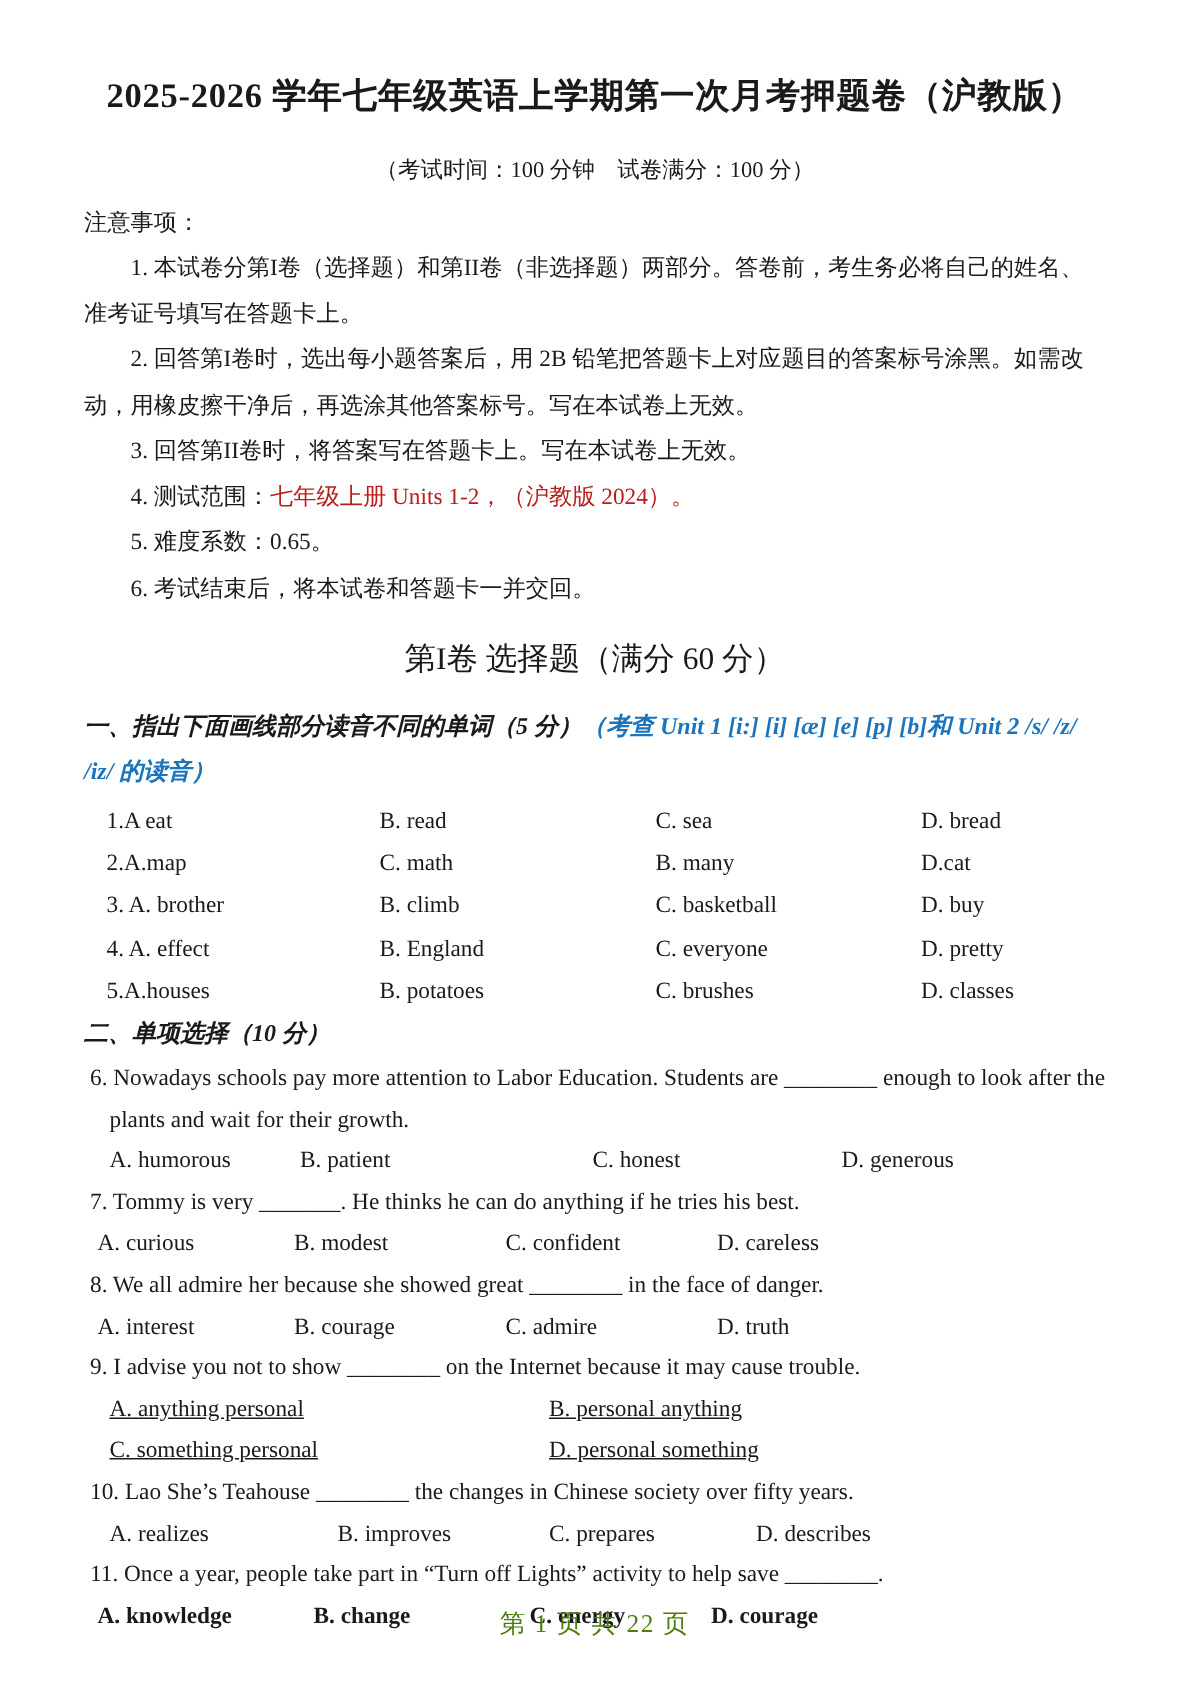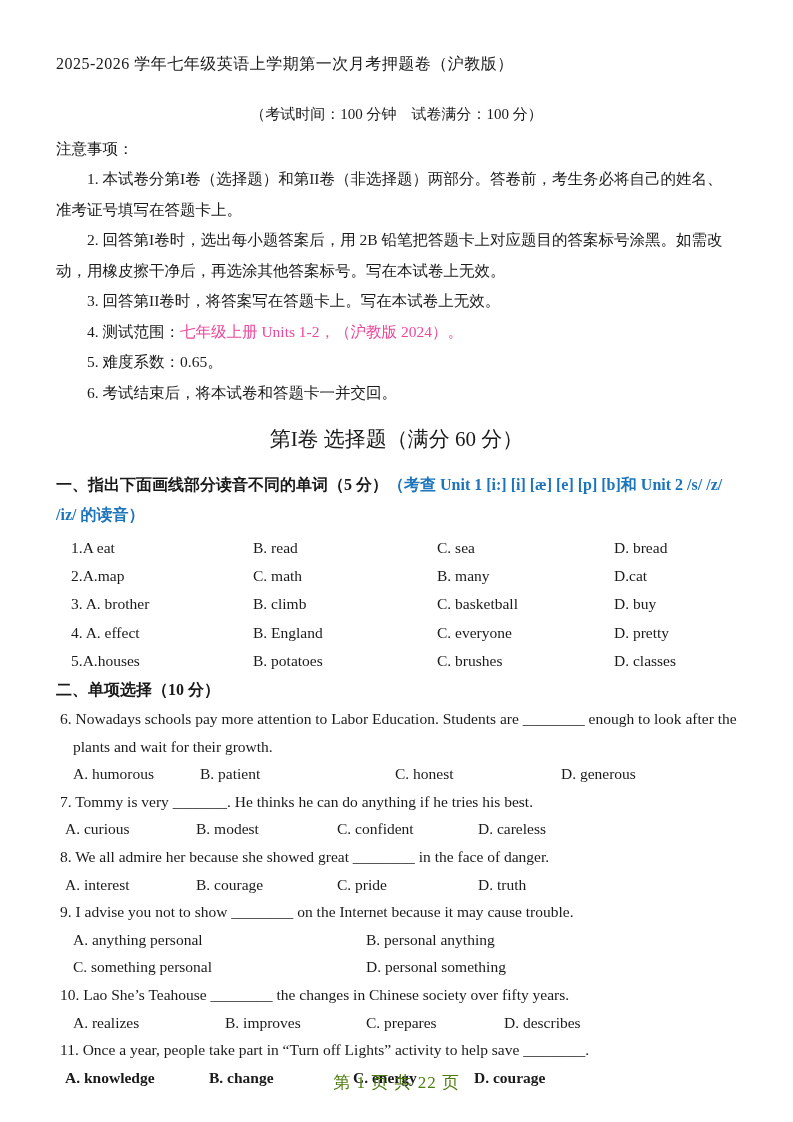--- a/index.html
+++ b/index.html
@@ -8,45 +8,45 @@
     width:793px;height:1122px;
     box-sizing:border-box;
     padding:42px 56px 0 56px;
     background:#ffffff;
     font-family:"Liberation Serif","DejaVu Serif",serif;
     color:#1a1a1a;
     font-size:15.5px;
     overflow:hidden;
   }
   .title{
-    font-size:16px;font-weight:normal;
+    font-size:23px;font-weight:bold;text-align:center;
     margin:6px 0 0 0;line-height:32px;letter-spacing:.5px;
   }
   .subtitle{text-align:center;margin:22px 0 0 0;line-height:24px;font-size:15px;}
   .notice-head{margin:8px 0 0 0;line-height:30px;}
   .para{margin:0;line-height:30.5px;text-indent:2em;}
-  .red{color:#ec4899;}
+  .red{color:#b91c1c;}
   .blue{color:#1b74bc;font-weight:bold;}
   .part-heading{
     text-align:center;font-weight:normal;font-size:21px;
     margin:16px;line-height:30px;
   }
-  .section-heading{font-weight:bold;margin:0;line-height:30px;font-size:16px;}
+  .section-heading{font-weight:bold;margin:0;line-height:30px;font-size:16px;font-style:italic;}
   .phon-grid{
     display:grid;
     grid-template-columns:182px 184px 177px 1fr;
     padding-left:15px;line-height:28.2px;margin-top:4px;
   }
   .u{text-underline-offset:3px;}
   .stem{margin:0;line-height:27.6px;padding-left:17px;text-indent:-13px;}
   .opts{display:grid;line-height:27.6px;}
   .cols-q6{grid-template-columns:127px 195px 166px 1fr;padding-left:17px;}
   .cols-q7{grid-template-columns:131px 141px 141px 1fr;padding-left:9px;}
   .cols-q8{grid-template-columns:131px 141px 141px 1fr;padding-left:9px;}
-  .cols-q9{grid-template-columns:293px 1fr;padding-left:17px;}
+  .cols-q9{grid-template-columns:293px 1fr;padding-left:17px;text-decoration:underline;}
   .cols-q10{grid-template-columns:152px 141px 138px 1fr;padding-left:17px;}
   .cols-q11{grid-template-columns:144px 144px 121px 1fr;padding-left:9px;font-weight:bold;}
   .footer{
     position:absolute;left:0;bottom:28px;width:100%;
     text-align:center;font-size:17px;letter-spacing:1px;color:#4d7c0f;
   }
 </style>
 </head>
 <body>
 
@@ -110,21 +110,21 @@
     <span>A. curious</span>
     <span>B. modest</span>
     <span>C. confident</span>
     <span>D. careless</span>
   </div>
 
   <p class="stem">8. We all admire her because she showed great ________ in the face of danger.</p>
   <div class="opts cols-q8">
     <span>A. interest</span>
     <span>B. courage</span>
-    <span>C. pride</span>
+    <span>C. admire</span>
     <span>D. truth</span>
   </div>
 
   <p class="stem">9. I advise you not to show ________ on the Internet because it may cause trouble.</p>
   <div class="opts cols-q9">
     <span>A. anything personal</span>
     <span>B. personal anything</span>
     <span>C. something personal</span>
     <span>D. personal something</span>
   </div>

